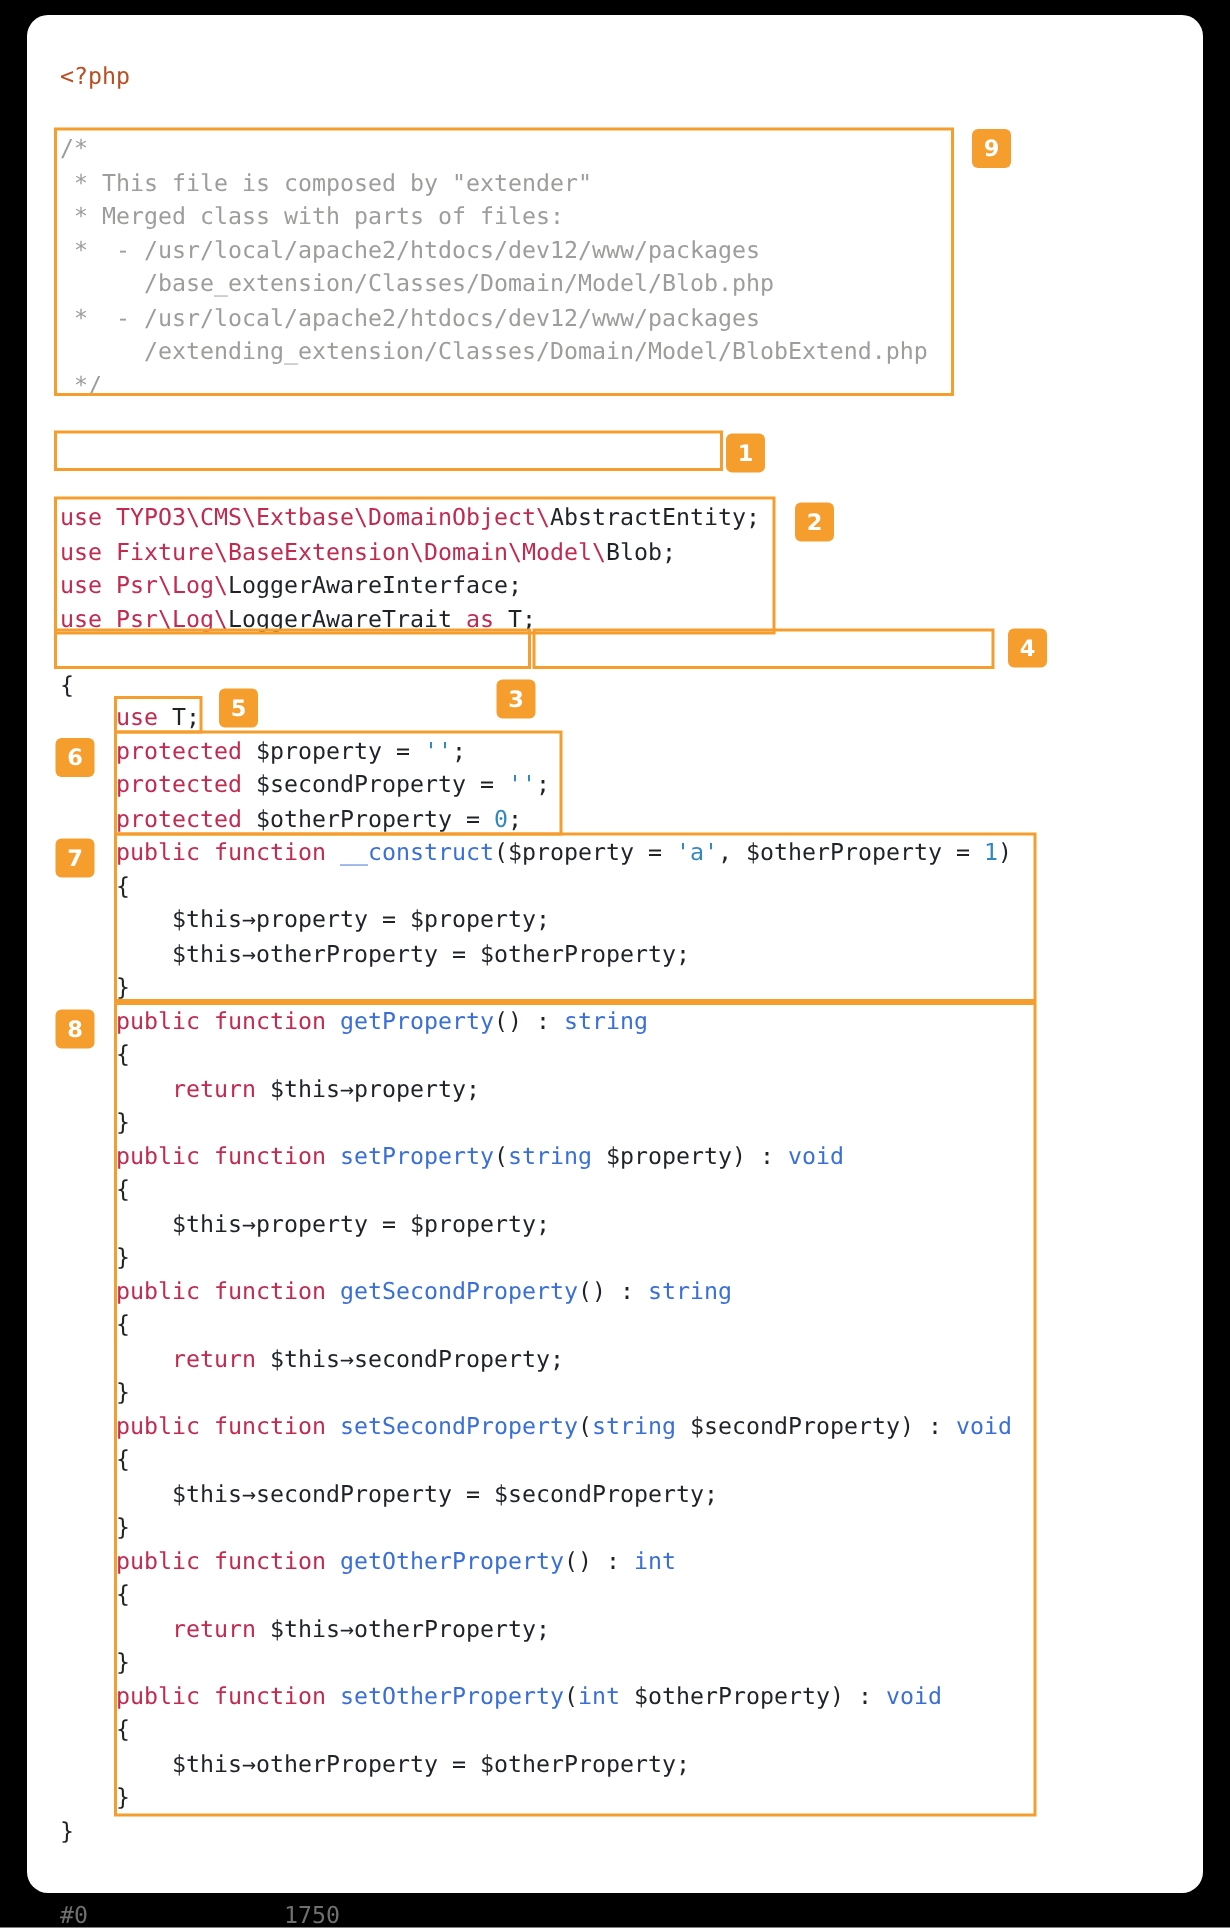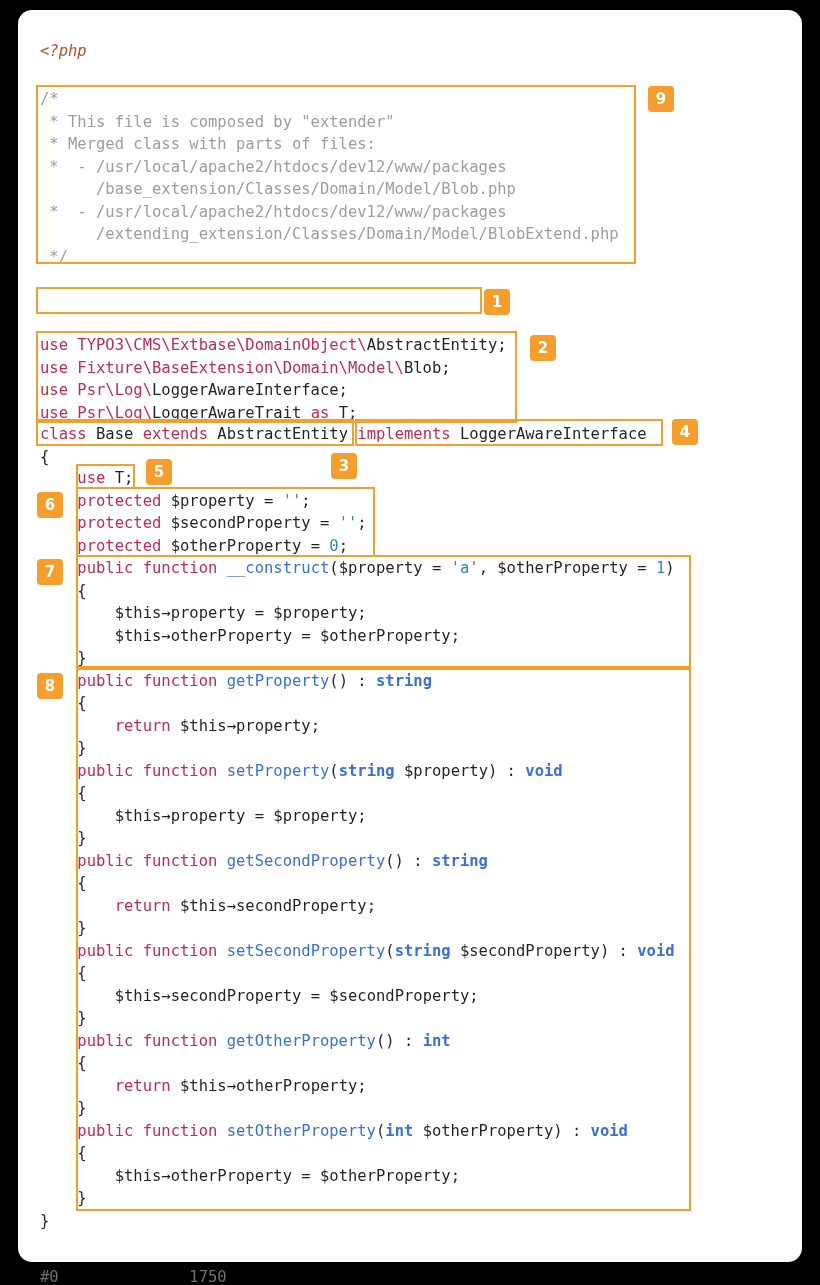--- a/index.html
+++ b/index.html
@@ -18,27 +18,27 @@
     position:absolute;
     font-size:15.5px;
     line-height:22.5px;
     white-space:pre;
     color:var(--default);
   }
   .code-line{height:22.5px;white-space:pre;}
   .tok-k{color:var(--keyword);}
   .tok-ns{color:var(--namespace);}
   .tok-fn{color:var(--function);}
-  .tok-typ{color:var(--type);font-weight:bold;}
+  .tok-typ{color:var(--type);}
   .tok-str{color:var(--string);}
   .tok-num{color:var(--number);}
   .tok-cm{color:var(--comment);}
   .tok-d{color:var(--default);}
   .tok-ar{color:var(--default);}
-  .tok-tag{color:var(--php_tag);font-style:italic;}
+  .tok-tag{color:var(--php_tag);}
   .tok-meta{color:var(--meta);}
   .ann-box{
     position:absolute;
     border:2px solid var(--annotation);
     box-sizing:border-box;
     pointer-events:none;
   }
   .ann-badge{
     position:absolute;width:26px;height:26px;
     background:var(--annotation);color:#ffffff;
@@ -49,21 +49,20 @@
   }
 </style>
 </head>
 <body>
 
 <div class="card">
 
   <div class="code-block" id="blk-php" style="left:22px;top:30px;"><div class="code-line"><span class="tok-tag">&lt;?php</span></div></div>
   <div class="code-block" id="blk-comment" style="left:22px;top:78px;"><div class="code-line"><span class="tok-cm">/*</span></div><div class="code-line"><span class="tok-cm"> * This file is composed by "extender"</span></div><div class="code-line"><span class="tok-cm"> * Merged class with parts of files:</span></div><div class="code-line"><span class="tok-cm"> *  - /usr/local/apache2/htdocs/dev12/www/packages</span></div><div class="code-line"><span class="tok-cm">      /base_extension/Classes/Domain/Model/Blob.php</span></div><div class="code-line"><span class="tok-cm"> *  - /usr/local/apache2/htdocs/dev12/www/packages</span></div><div class="code-line"><span class="tok-cm">      /extending_extension/Classes/Domain/Model/BlobExtend.php</span></div><div class="code-line"><span class="tok-cm"> */</span></div></div>
   <div class="code-block" id="blk-use" style="left:22px;top:324px;"><div class="code-line"><span class="tok-k">use </span><span class="tok-ns">TYPO3\CMS\Extbase\DomainObject\</span><span class="tok-d">AbstractEntity;</span></div><div class="code-line"><span class="tok-k">use </span><span class="tok-ns">Fixture\BaseExtension\Domain\Model\</span><span class="tok-d">Blob;</span></div><div class="code-line"><span class="tok-k">use </span><span class="tok-ns">Psr\Log\</span><span class="tok-d">LoggerAwareInterface;</span></div><div class="code-line"><span class="tok-k">use </span><span class="tok-ns">Psr\Log\</span><span class="tok-d">LoggerAwareTrait</span><span class="tok-k"> as </span><span class="tok-d">T;</span></div></div>
-  <div class="code-block" id="blk-class" style="left:22px;top:413px;"><div class="code-line"><span class="tok-k">class </span><span class="tok-d">Base </span><span class="tok-k">extends </span><span class="tok-d">AbstractEntity </span><span class="tok-k">implements </span><span class="tok-d">LoggerAwareInterface</span></div></div>
   <div class="code-block" id="blk-open" style="left:22px;top:436px;"><div class="code-line"><span class="tok-d">{</span></div></div>
   <div class="code-block" id="blk-body" style="left:22px;top:457px;"><div class="code-line"><span class="tok-d">    </span><span class="tok-k">use </span><span class="tok-d">T;</span></div><div class="code-line"><span class="tok-d">    </span><span class="tok-k">protected </span><span class="tok-d">$property = </span><span class="tok-str">''</span><span class="tok-d">;</span></div><div class="code-line"><span class="tok-d">    </span><span class="tok-k">protected </span><span class="tok-d">$secondProperty = </span><span class="tok-str">''</span><span class="tok-d">;</span></div><div class="code-line"><span class="tok-d">    </span><span class="tok-k">protected </span><span class="tok-d">$otherProperty = </span><span class="tok-num">0</span><span class="tok-d">;</span></div><div class="code-line"><span class="tok-d">    </span><span class="tok-k">public function </span><span class="tok-fn">__construct</span><span class="tok-d">($property = </span><span class="tok-str">'a'</span><span class="tok-d">, $otherProperty = </span><span class="tok-num">1</span><span class="tok-d">)</span></div><div class="code-line"><span class="tok-d">    {</span></div><div class="code-line"><span class="tok-d">        $this</span><span class="tok-ar">→</span><span class="tok-d">property = $property;</span></div><div class="code-line"><span class="tok-d">        $this</span><span class="tok-ar">→</span><span class="tok-d">otherProperty = $otherProperty;</span></div><div class="code-line"><span class="tok-d">    }</span></div><div class="code-line"><span class="tok-d">    </span><span class="tok-k">public function </span><span class="tok-fn">getProperty</span><span class="tok-d">() : </span><span class="tok-typ">string</span></div><div class="code-line"><span class="tok-d">    {</span></div><div class="code-line"><span class="tok-d">        </span><span class="tok-k">return </span><span class="tok-d">$this</span><span class="tok-ar">→</span><span class="tok-d">property;</span></div><div class="code-line"><span class="tok-d">    }</span></div><div class="code-line"><span class="tok-d">    </span><span class="tok-k">public function </span><span class="tok-fn">setProperty</span><span class="tok-d">(</span><span class="tok-typ">string</span><span class="tok-d"> $property) : </span><span class="tok-typ">void</span></div><div class="code-line"><span class="tok-d">    {</span></div><div class="code-line"><span class="tok-d">        $this</span><span class="tok-ar">→</span><span class="tok-d">property = $property;</span></div><div class="code-line"><span class="tok-d">    }</span></div><div class="code-line"><span class="tok-d">    </span><span class="tok-k">public function </span><span class="tok-fn">getSecondProperty</span><span class="tok-d">() : </span><span class="tok-typ">string</span></div><div class="code-line"><span class="tok-d">    {</span></div><div class="code-line"><span class="tok-d">        </span><span class="tok-k">return </span><span class="tok-d">$this</span><span class="tok-ar">→</span><span class="tok-d">secondProperty;</span></div><div class="code-line"><span class="tok-d">    }</span></div><div class="code-line"><span class="tok-d">    </span><span class="tok-k">public function </span><span class="tok-fn">setSecondProperty</span><span class="tok-d">(</span><span class="tok-typ">string</span><span class="tok-d"> $secondProperty) : </span><span class="tok-typ">void</span></div><div class="code-line"><span class="tok-d">    {</span></div><div class="code-line"><span class="tok-d">        $this</span><span class="tok-ar">→</span><span class="tok-d">secondProperty = $secondProperty;</span></div><div class="code-line"><span class="tok-d">    }</span></div><div class="code-line"><span class="tok-d">    </span><span class="tok-k">public function </span><span class="tok-fn">getOtherProperty</span><span class="tok-d">() : </span><span class="tok-typ">int</span></div><div class="code-line"><span class="tok-d">    {</span></div><div class="code-line"><span class="tok-d">        </span><span class="tok-k">return </span><span class="tok-d">$this</span><span class="tok-ar">→</span><span class="tok-d">otherProperty;</span></div><div class="code-line"><span class="tok-d">    }</span></div><div class="code-line"><span class="tok-d">    </span><span class="tok-k">public function </span><span class="tok-fn">setOtherProperty</span><span class="tok-d">(</span><span class="tok-typ">int</span><span class="tok-d"> $otherProperty) : </span><span class="tok-typ">void</span></div><div class="code-line"><span class="tok-d">    {</span></div><div class="code-line"><span class="tok-d">        $this</span><span class="tok-ar">→</span><span class="tok-d">otherProperty = $otherProperty;</span></div><div class="code-line"><span class="tok-d">    }</span></div></div>
   <div class="code-block" id="blk-close" style="left:22px;top:1200px;"><div class="code-line"><span class="tok-d">}</span></div></div>
   <div class="code-block" id="blk-status" style="left:22px;top:1224px;margin-top:32px;"><div class="code-line"><span class="tok-meta">#0</span><span class="tok-d">              </span><span class="tok-meta">1750</span></div></div>
 
   <div class="ann-box" style="left:18px;top:75px;width:600px;height:179px;"></div>
   <div class="ann-box" style="left:18px;top:277px;width:446px;height:27px;"></div>
   <div class="ann-box" style="left:18px;top:321px;width:481px;height:92px;"></div>
   <div class="ann-box" style="left:18px;top:409px;width:318px;height:27px;"></div>
   <div class="ann-box" style="left:337px;top:409px;width:308px;height:27px;"></div>

